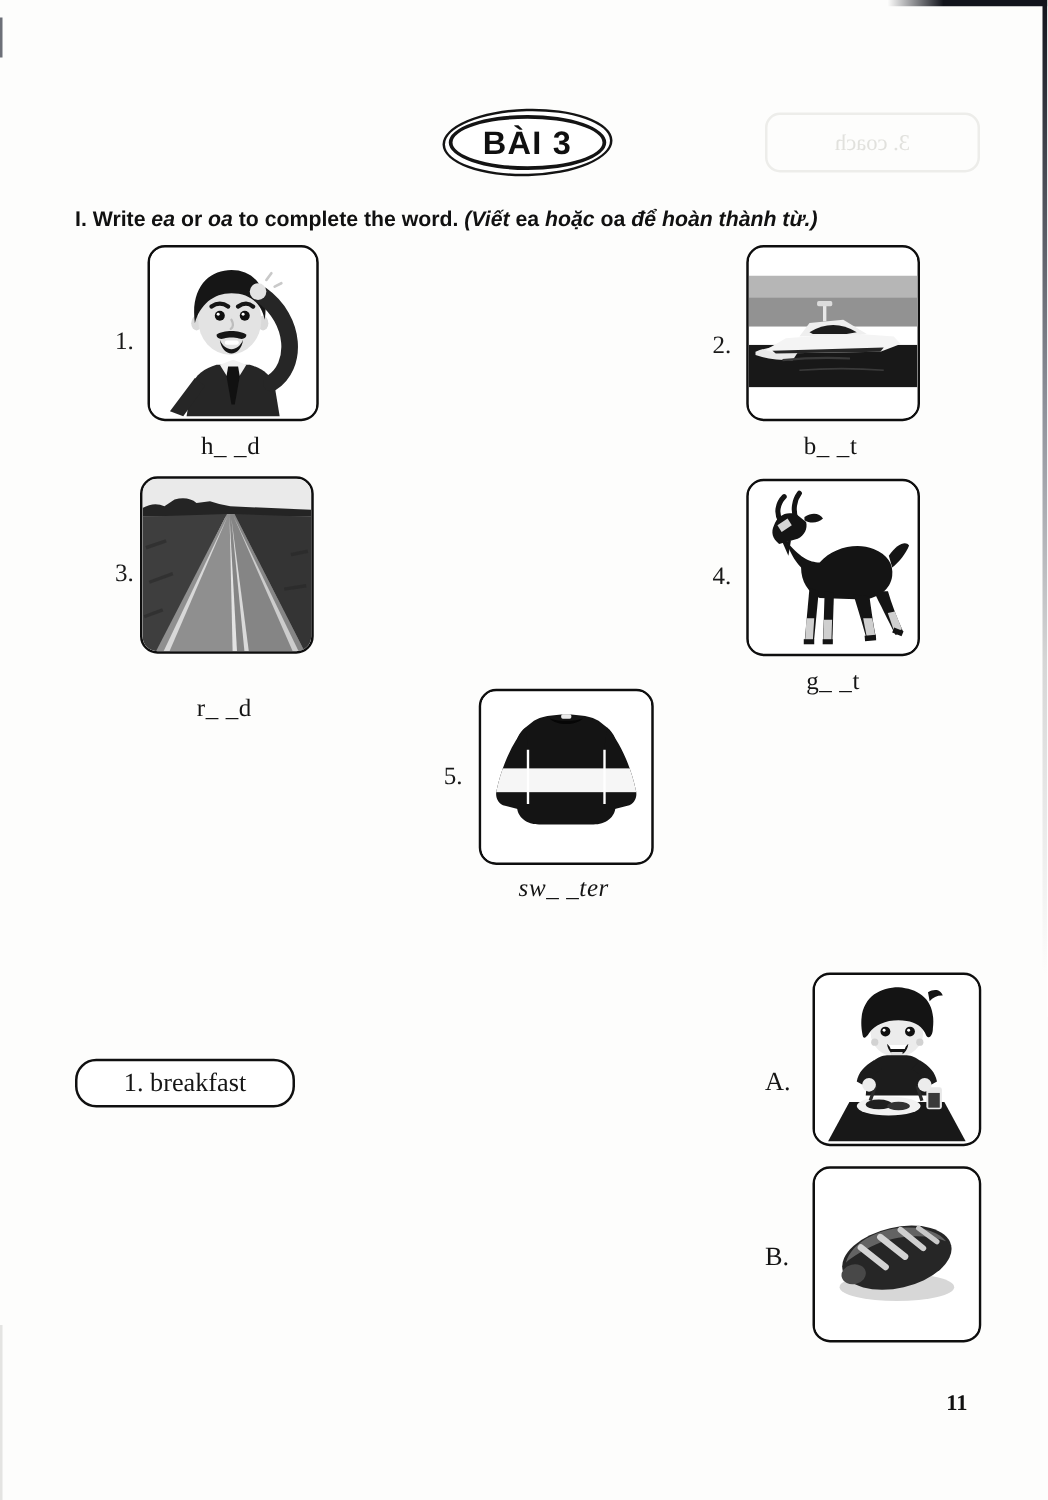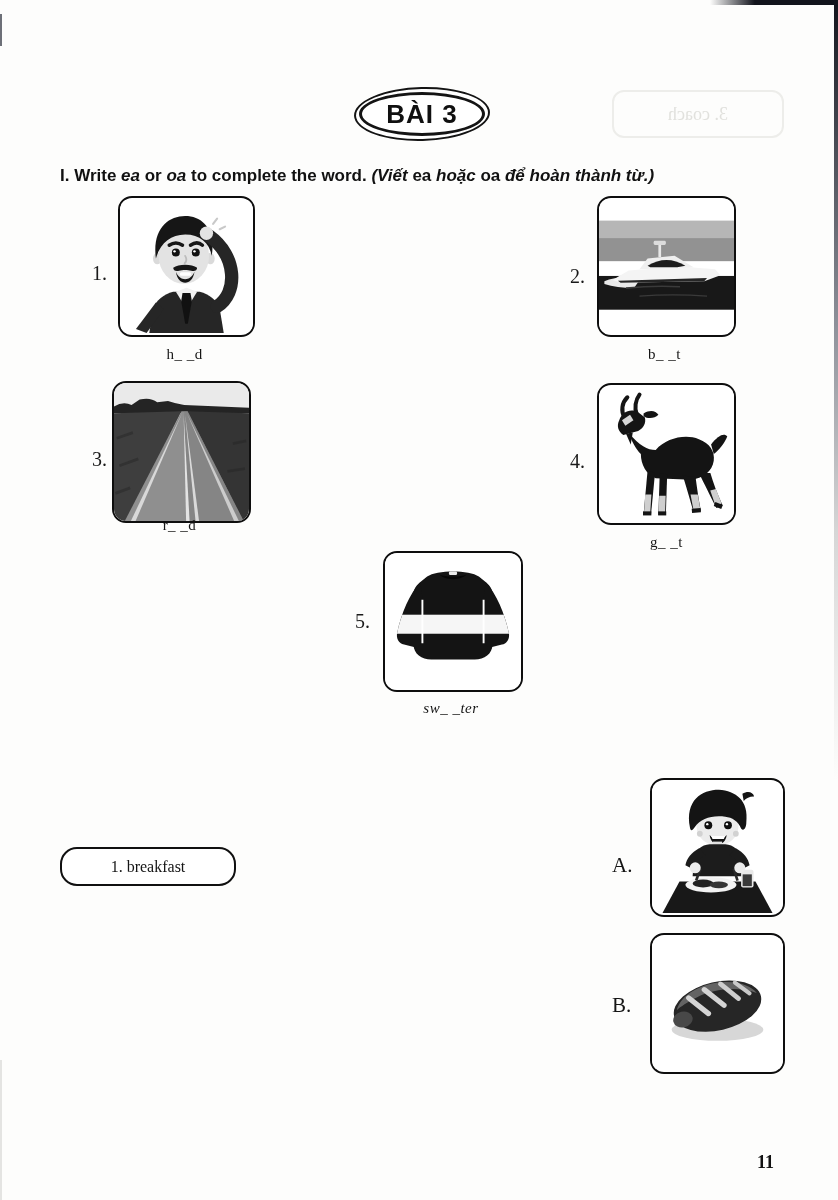--- a/index.html
+++ b/index.html
@@ -32,28 +32,28 @@
     display:flex; align-items:center; justify-content:center;
     font-weight:bold; font-size:26px; letter-spacing:1px; color:#101010; }
 
   .heading { position:absolute; left:60px; width:740px; font-weight:bold; font-size:17px; color:#111; }
   .h1 { top:166px; } .h2 { top:737px; }
   .it { font-style:italic; }
   .num { position:absolute; font-family:"Liberation Serif","DejaVu Serif",serif; font-size:20px; color:#1a1a1a; }
   .pbox { position:absolute; border:2.5px solid #0e0e0e; border-radius:14px; background:#fff; overflow:hidden; }
   .pbox svg { width:100%; height:100%; display:block; }
   .plabel { position:absolute; text-align:center; font-family:"Liberation Serif","DejaVu Serif",serif;
-    font-size:15px; letter-spacing:.5px; color:#151515; }
+    font-size:20px; letter-spacing:.5px; color:#151515; }
 
   .wordbox { position:absolute; left:60px; width:172px; height:35px; border:2.2px solid #101010;
     border-radius:17px; background:#fff; display:flex; align-items:center; justify-content:center;
-    font-family:"Liberation Serif","DejaVu Serif",serif; font-size:16px; color:#151515; }
+    font-family:"Liberation Serif","DejaVu Serif",serif; font-size:21px; color:#151515; }
   .letter { position:absolute; font-family:"Liberation Serif","DejaVu Serif",serif; font-size:21px; color:#151515; }
   .pagenum { position:absolute; left:757px; top:1112px; font-family:"Liberation Serif","DejaVu Serif",serif;
-    font-weight:bold; font-size:18px; color:#111;margin-top:40px; }
+    font-weight:bold; font-size:18px; color:#111; }
 </style>
 </head>
 <body>
 
 <div class="page">
 
   <div class="edge-top"></div>
   <div class="edge-right"></div>
   <div class="edge-left-top"></div>
   <div class="edge-left-bottom"></div>
@@ -129,21 +129,21 @@
       <path d="M50,20.5 L54.5,20.5 L96,100 L8,100 Z" fill="#8f8f8f"></path>
       <path d="M52,20.5 L54.5,20.5 L96,100 L54,100 Z" fill="#7e7e7e" opacity="0.55"></path>
       <path d="M50.6,21.5 L16,100 L12.5,100 Z" fill="#d8d8d8"></path>
       <path d="M53.8,21.5 L92.5,100 L89,100 Z" fill="#cccccc"></path>
       <path d="M51.6,22.5 L56,100 L53.4,100 Z" fill="#e3e3e3"></path>
       <path d="M52.6,22.5 L63,100 L60.4,100 Z" fill="#dadada"></path>
       <path d="M2,40 L14,36 M4,60 L18,55 M1,80 L12,76" stroke="#2d2d2d" stroke-width="2" opacity="0.7"></path>
       <path d="M88,44 L98,42 M84,64 L97,62" stroke="#2a2a2a" stroke-width="2" opacity="0.7"></path>
     </svg>
   </div>
-  <div class="plabel" style="left:112px; top:517px; width:135px;">r_ _d</div>
+  <div class="plabel" style="left:112px; top:556px; width:135px;">r_ _d</div>
 
   <span class="num" style="left:570px; top:450px;">4.</span>
   <div class="pbox" style="left:597px; top:383px; width:135px; height:138px;">
     <svg viewBox="0 0 100 100">
       <rect width="100" height="100" fill="#ffffff"></rect>
       <path d="M21,8 C17,12 16,18 19,23" stroke="#141414" stroke-width="3" fill="none" stroke-linecap="round"></path>
       <path d="M30,6 C27,10 26,16 28,21" stroke="#141414" stroke-width="3" fill="none" stroke-linecap="round"></path>
       <path d="M15,25 C17,19 23,16 29,19 L34,23 C35,27 33,31 29,33 L18,36 C14,33 13,29 15,25 Z" fill="#141414"></path>
       <path d="M17,25 L23,21 L25.5,25 L19.5,29 Z" fill="#d6d6d6"></path>
       <path d="M33,20 C38,17 42,18 44,21 C41,24 36,24 33,22 Z" fill="#141414"></path>

